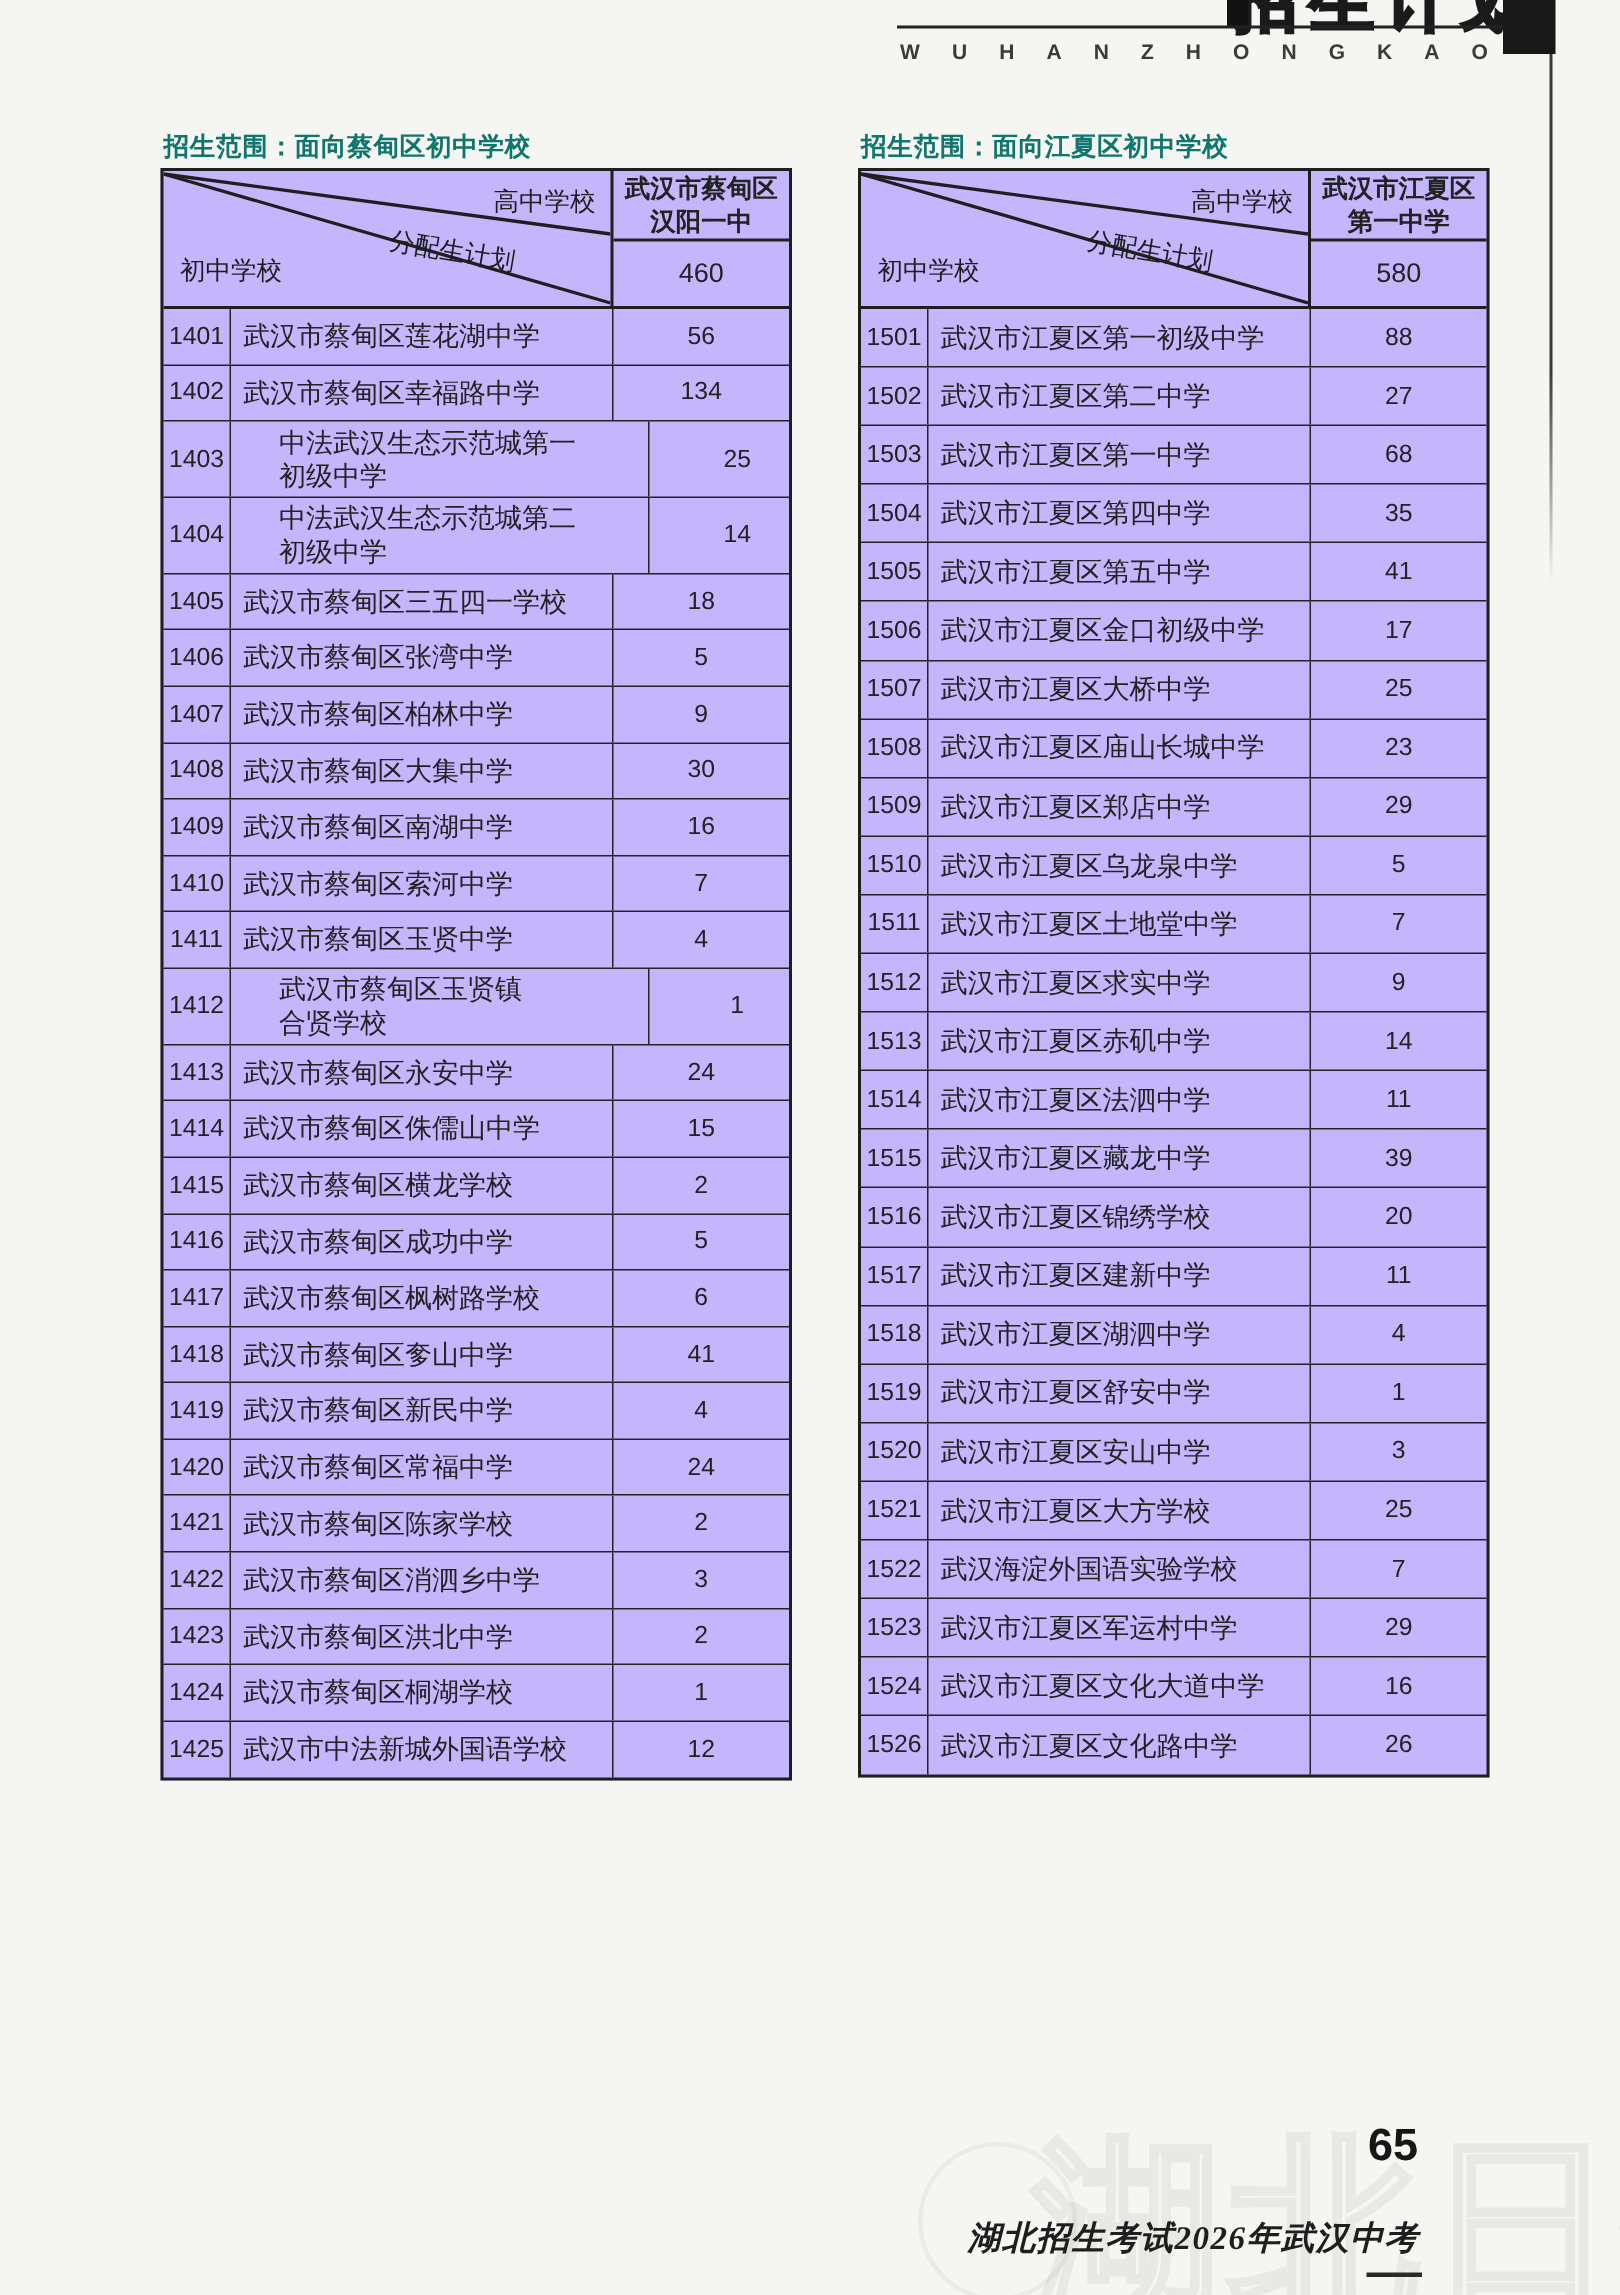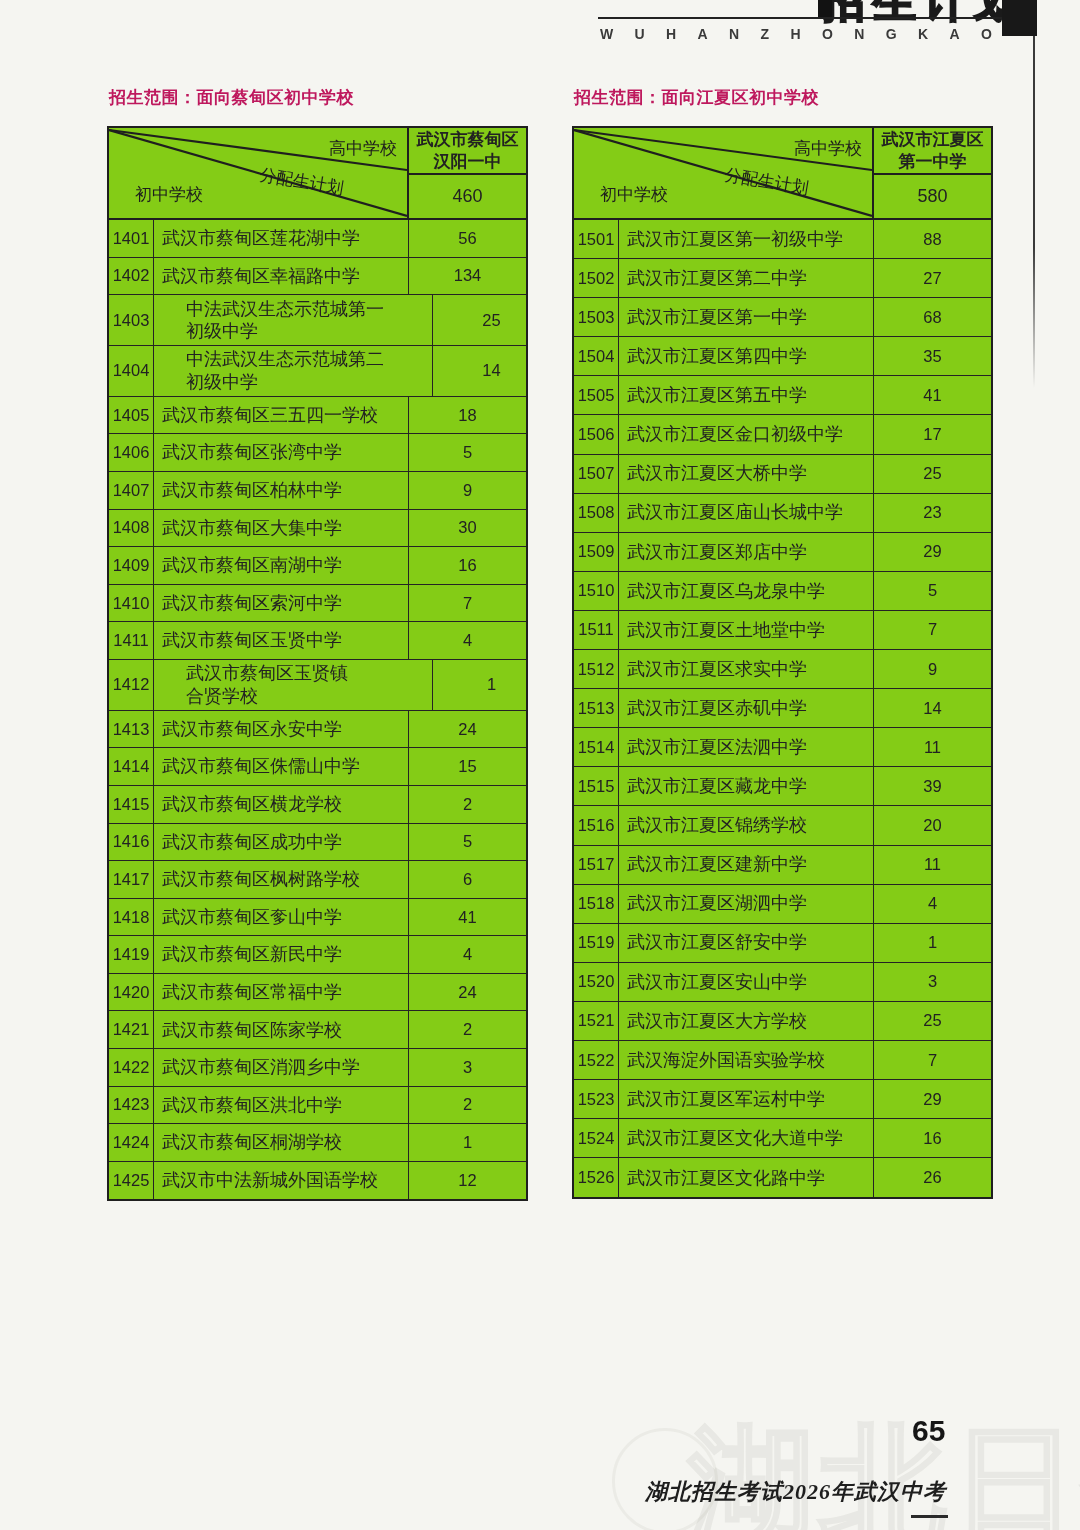--- a/index.html
+++ b/index.html
@@ -24,29 +24,29 @@
     display:flex;justify-content:space-between;
     font-size:14px;font-weight:600;color:#3a3a3a;
   }
   .corner-box{position:absolute;left:1002px;top:0;width:35px;height:36px;background:#181818;}
   .corner-line{position:absolute;left:1033px;top:36px;width:2px;height:352px;
     background:linear-gradient(#3a3a3a 60%,rgba(58,58,58,0));}
   
   .table-block{position:absolute;top:86px;width:421px;}
   .tb-left{left:107px;}
   .tb-right{left:572px;}
-  .table-title{font-size:17px;font-weight:700;color:#be185d;margin:0 0 17px 2px;letter-spacing:0.5px;}
-  .grid{border:2.5px solid #1f1f1f;background:#84cc16;box-sizing:border-box;}
+  .table-title{font-size:17px;font-weight:700;color:#0f766e;margin:0 0 3px 2px;letter-spacing:0.5px;}
+  .grid{border:2.5px solid #1f1f1f;background:#c4b5fd;box-sizing:border-box;}
   .header-row{display:flex;height:90px;border-bottom:2px solid #1f1f1f;}
   .diag-cell{position:relative;width:300px;border-right:2px solid #1f1f1f;flex:none;box-sizing:border-box;}
   .diag-cell svg{position:absolute;left:0;top:0;width:100%;height:100%;}
   .diag-label{position:absolute;font-size:17px;color:#1d1d1d;white-space:nowrap;}
   .lbl-high{right:10px;top:9px;}
   .lbl-plan{left:150px;top:42px;transform:rotate(9.5deg);}
-  .lbl-mid{left:26px;bottom:12px;}
+  .lbl-mid{left:11px;bottom:12px;}
   .head-value-cell{flex:1;display:flex;flex-direction:column;}
   .hv-name{height:47px;border-bottom:2px solid #1f1f1f;display:flex;align-items:center;justify-content:center;
     text-align:center;font-weight:600;font-size:17px;line-height:1.25;white-space:pre-line;box-sizing:border-box;}
   .hv-total{flex:1;display:flex;align-items:center;justify-content:center;font-size:18px;}
   .rows{}
   .row{display:flex;border-bottom:1.8px solid #242424;box-sizing:border-box;}
   .rows .row:last-child{border-bottom:none;}
   .tb-left .row{height:37.6px;}
   .tb-left .row.tall{height:50.8px;gap:24px;}
   .tb-right .row{height:39.1px;}

